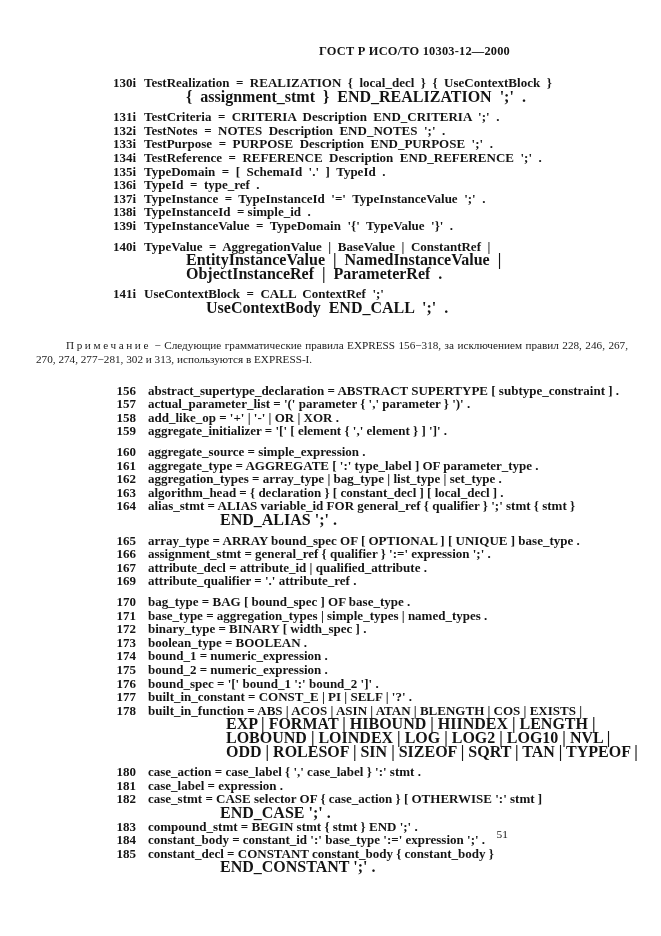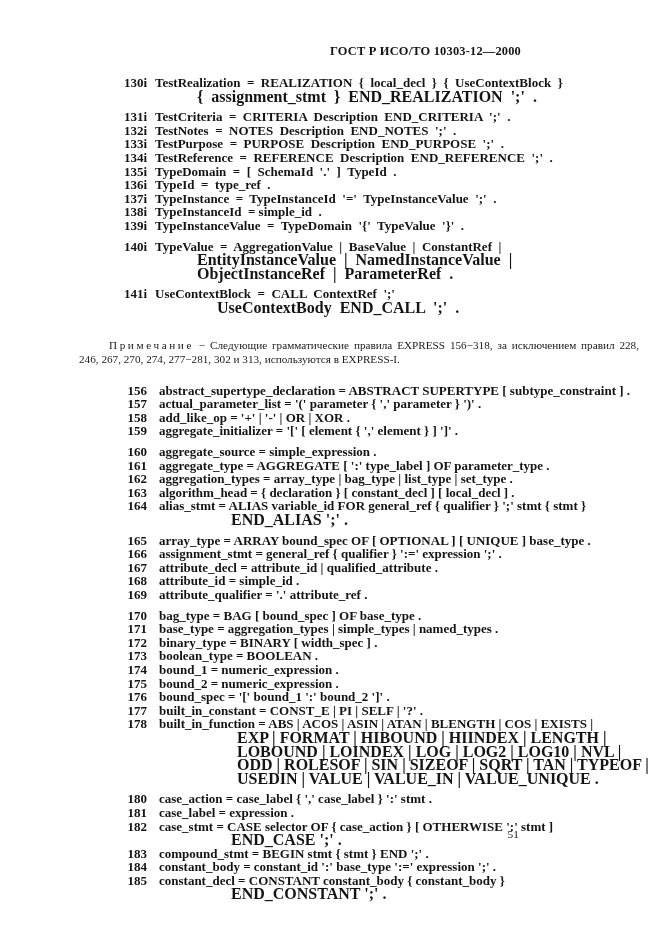--- a/index.html
+++ b/index.html
@@ -11,21 +11,21 @@
     width: 661px;
     height: 936px;
     position: relative;
     font-family: "Liberation Serif", "DejaVu Serif", serif;
     color: #141414;
     overflow: hidden;
   }
 
   .page {
     position: absolute;
-    left: 11px; top: 0;
+    left: 0; top: 0;
     width: 546px;
     height: 936px;
     text-decoration: underline;
   }
 
   
   .page-header {
     position: absolute;
     top: 44px;
     right: 36px;
@@ -89,21 +89,20 @@
 
   
   .note {
     margin-top: 16px;
     font-family: "Liberation Serif", "DejaVu Serif", serif;
     font-weight: normal;
     font-size: 11.2px;
     line-height: 14.6px;
     text-align: justify;
     color: #1a1a1a;
-    margin-left: 32px;
   }
   .note .note-label {
     letter-spacing: 2.6px;
   }
   .note-indent { display: inline-block; width: 30px; }
 
   
   .block-e {
     margin-top: 17px;
     padding-left: 74px;
@@ -173,36 +172,34 @@
         <div class="rule"><span class="num">160</span><span class="body">aggregate_source = simple_expression .</span></div>
         <div class="rule"><span class="num">161</span><span class="body">aggregate_type = AGGREGATE [ ':' type_label ] OF parameter_type .</span></div>
         <div class="rule"><span class="num">162</span><span class="body">aggregation_types = array_type | bag_type | list_type | set_type .</span></div>
         <div class="rule"><span class="num">163</span><span class="body">algorithm_head = { declaration } [ constant_decl ] [ local_decl ] .</span></div>
         <div class="rule"><span class="num">164</span><span class="body">alias_stmt = ALIAS variable_id FOR general_ref { qualifier } ';' stmt { stmt }</span></div>
         <div class="cont">END_ALIAS ';' .</div>
         <div class="gap-sm"></div>
         <div class="rule"><span class="num">165</span><span class="body">array_type = ARRAY bound_spec OF [ OPTIONAL ] [ UNIQUE ] base_type .</span></div>
         <div class="rule"><span class="num">166</span><span class="body">assignment_stmt = general_ref { qualifier } ':=' expression ';' .</span></div>
         <div class="rule"><span class="num">167</span><span class="body">attribute_decl = attribute_id | qualified_attribute .</span></div>
-        <div class="rule"><span class="num">168</span><span class="body">attribute_id = simple_id .</span></div>
         <div class="rule"><span class="num">169</span><span class="body">attribute_qualifier = '.' attribute_ref .</span></div>
         <div class="gap-sm"></div>
         <div class="rule"><span class="num">170</span><span class="body">bag_type = BAG [ bound_spec ] OF base_type .</span></div>
         <div class="rule"><span class="num">171</span><span class="body">base_type = aggregation_types | simple_types | named_types .</span></div>
         <div class="rule"><span class="num">172</span><span class="body">binary_type = BINARY [ width_spec ] .</span></div>
         <div class="rule"><span class="num">173</span><span class="body">boolean_type = BOOLEAN .</span></div>
         <div class="rule"><span class="num">174</span><span class="body">bound_1 = numeric_expression .</span></div>
         <div class="rule"><span class="num">175</span><span class="body">bound_2 = numeric_expression .</span></div>
         <div class="rule"><span class="num">176</span><span class="body">bound_spec = '[' bound_1 ':' bound_2 ']' .</span></div>
         <div class="rule"><span class="num">177</span><span class="body">built_in_constant = CONST_E | PI | SELF | '?' .</span></div>
         <div class="rule"><span class="num">178</span><span class="body">built_in_function = ABS | ACOS | ASIN | ATAN | BLENGTH | COS | EXISTS |</span></div>
         <div class="cont fn">EXP | FORMAT | HIBOUND | HIINDEX | LENGTH |</div>
         <div class="cont fn">LOBOUND | LOINDEX | LOG | LOG2 | LOG10 | NVL |</div>
         <div class="cont fn">ODD | ROLESOF | SIN | SIZEOF | SQRT | TAN | TYPEOF |</div>
-        <div class="cont fn">USEDIN | VALUE | VALUE_IN | VALUE_UNIQUE .</div>
         <div class="gap-sm"></div>
         <div class="rule"><span class="num">180</span><span class="body">case_action = case_label { ',' case_label } ':' stmt .</span></div>
         <div class="rule"><span class="num">181</span><span class="body">case_label = expression .</span></div>
         <div class="rule"><span class="num">182</span><span class="body">case_stmt = CASE selector OF { case_action } [ OTHERWISE ':' stmt ]</span></div>
         <div class="cont">END_CASE ';' .</div>
         <div class="rule"><span class="num">183</span><span class="body">compound_stmt = BEGIN stmt { stmt } END ';' .</span></div>
         <div class="rule"><span class="num">184</span><span class="body">constant_body = constant_id ':' base_type ':=' expression ';' .</span></div>
         <div class="rule"><span class="num">185</span><span class="body">constant_decl = CONSTANT constant_body { constant_body }</span></div>
         <div class="cont">END_CONSTANT ';' .</div>
       </div>

